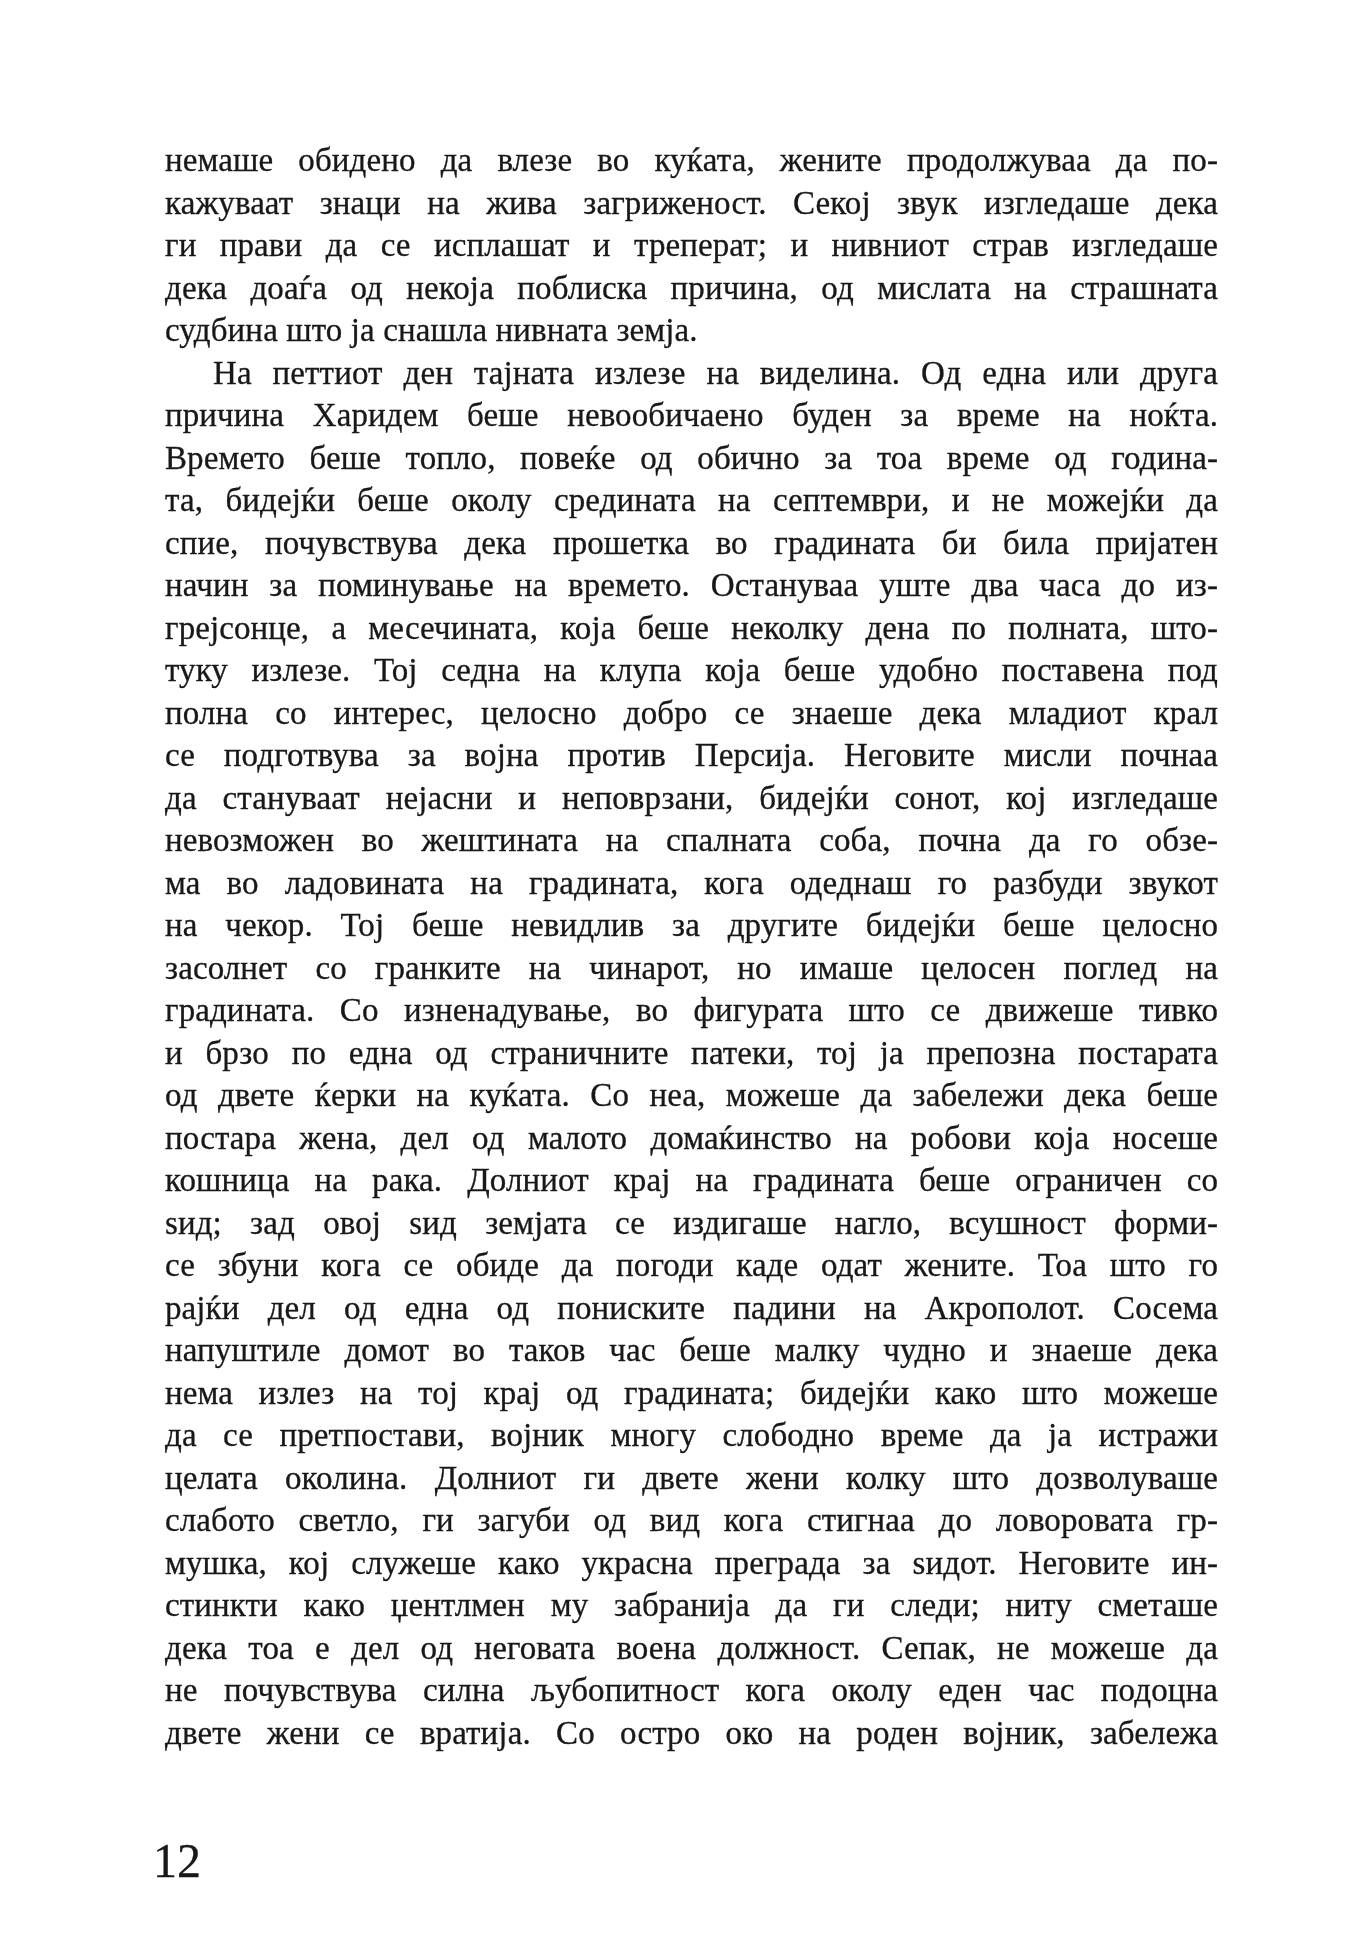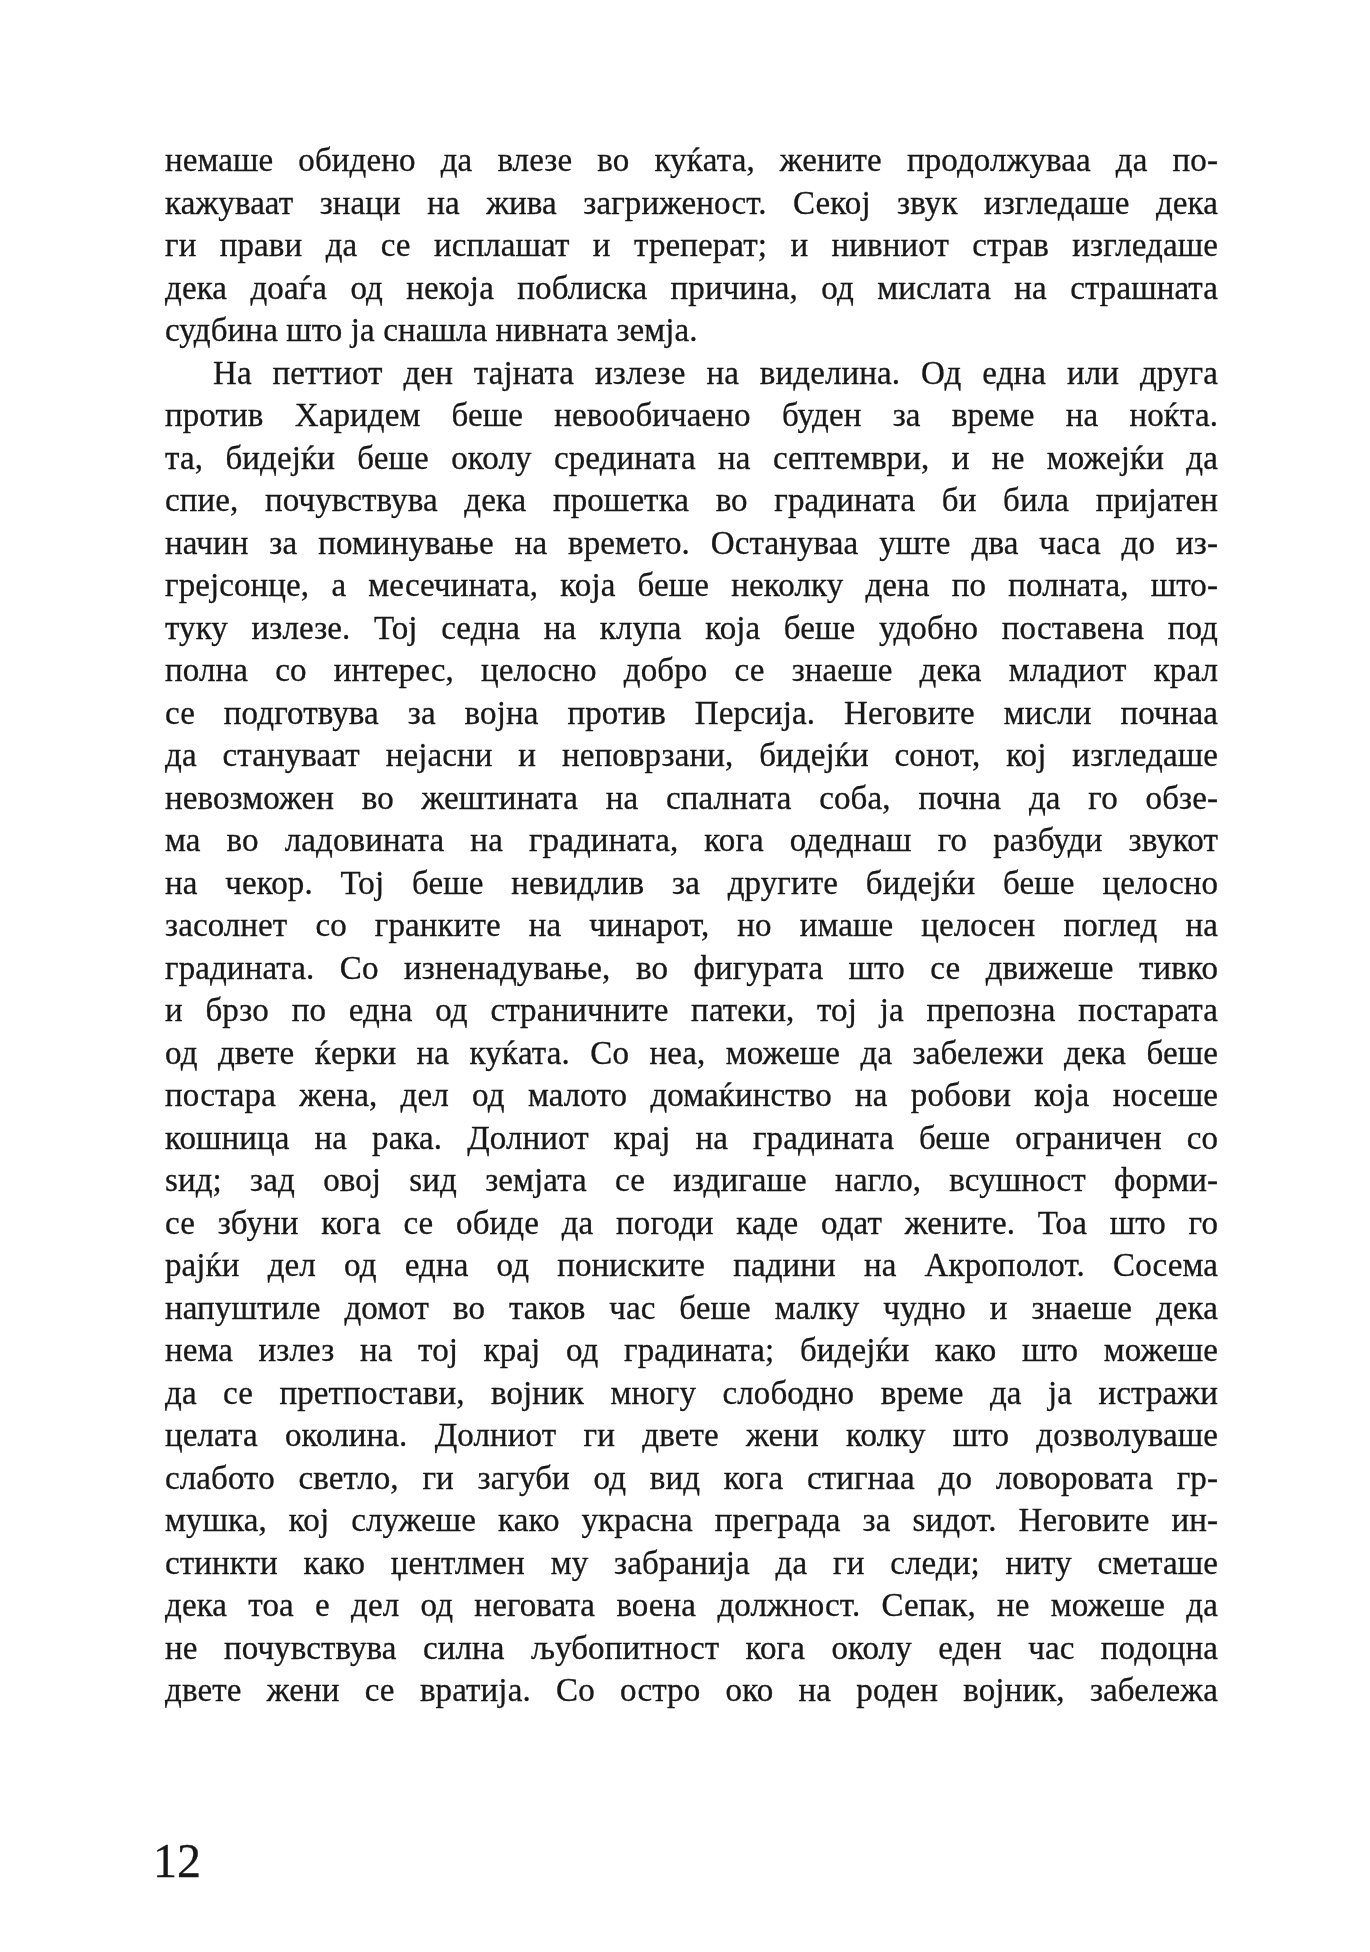--- a/index.html
+++ b/index.html
@@ -58,21 +58,22 @@
   <div class="text-block" id="text-block">
       <div class="paragraph">
         <div class="line">немаше обидено да влезе во куќата, жените продолжуваа да по-</div>
         <div class="line">кажуваат знаци на жива загриженост. Секој звук изгледаше дека</div>
         <div class="line">ги прави да се исплашат и треперат; и нивниот страв изгледаше</div>
         <div class="line">дека доаѓа од некоја поблиска причина, од мислата на страшната</div>
         <div class="line no-just">судбина што ја снашла нивната земја.</div>
       </div>
       <div class="paragraph">
         <div class="line indent">На петтиот ден тајната излезе на виделина. Од една или друга</div>
-        <div class="line">против Харидем беше невообичаено буден за време на ноќта.</div>
+        <div class="line">причина Харидем беше невообичаено буден за време на ноќта.</div>
+        <div class="line">Времето беше топло, повеќе од обично за тоа време од година-</div>
         <div class="line">та, бидејќи беше околу средината на септември, и не можејќи да</div>
         <div class="line">спие, почувствува дека прошетка во градината би била пријатен</div>
         <div class="line">начин за поминување на времето. Остануваа уште два часа до из-</div>
         <div class="line">грејсонце, а месечината, која беше неколку дена по полната, што-</div>
         <div class="line">туку излезе. Тој седна на клупа која беше удобно поставена под</div>
         <div class="line">полна со интерес, целосно добро се знаеше дека младиот крал</div>
         <div class="line">се подготвува за војна против Персија. Неговите мисли почнаа</div>
         <div class="line">да стануваат нејасни и неповрзани, бидејќи сонот, кој изгледаше</div>
         <div class="line">невозможен во жештината на спалната соба, почна да го обзе-</div>
         <div class="line">ма во ладовината на градината, кога одеднаш го разбуди звукот</div>

